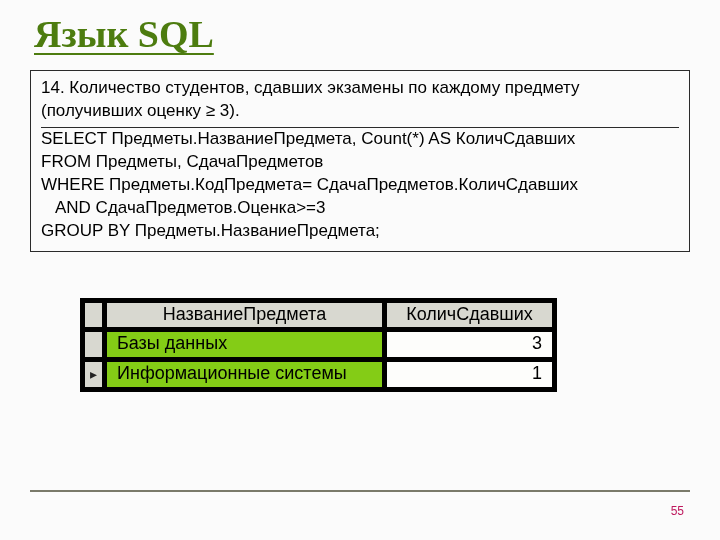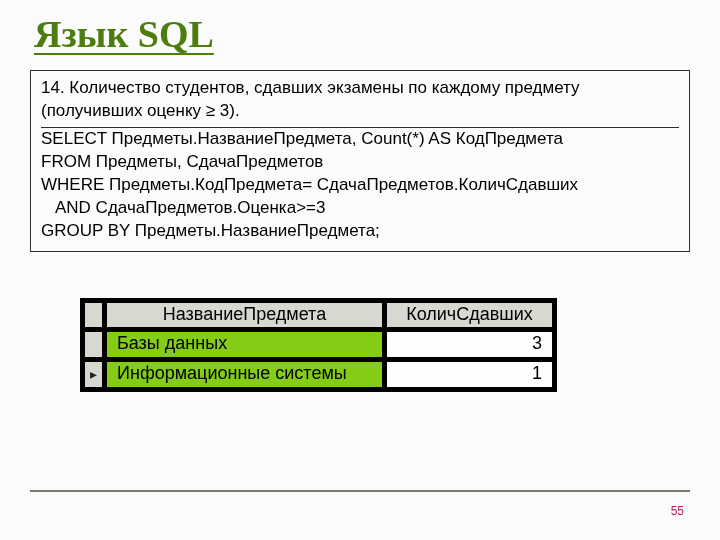--- a/index.html
+++ b/index.html
@@ -80,21 +80,21 @@
 </style>
 </head>
 <body>
 
 
 
 <h1 class="title">Язык SQL</h1>
 
 <div class="query-box">
   <div class="prompt-row">14. Количество студентов, сдавших экзамены по каждому предмету (получивших оценку ≥ 3).</div>
-  <div class="sql-line">SELECT Предметы.НазваниеПредмета, Count(*) AS КодПредмета</div>
+  <div class="sql-line">SELECT Предметы.НазваниеПредмета, Count(*) AS КоличСдавших</div>
   <div class="sql-line">FROM Предметы, СдачаПредметов</div>
   <div class="sql-line">WHERE Предметы.КодПредмета= СдачаПредметов.КоличСдавших</div>
   <div class="sql-line"><span class="sql-sub">AND СдачаПредметов.Оценка&gt;=3</span></div>
   <div class="sql-line">GROUP BY Предметы.НазваниеПредмета;</div>
 </div>
 
 <table class="result-table">
   <tbody>
       <tr>
     <th class="gutter"></th>

